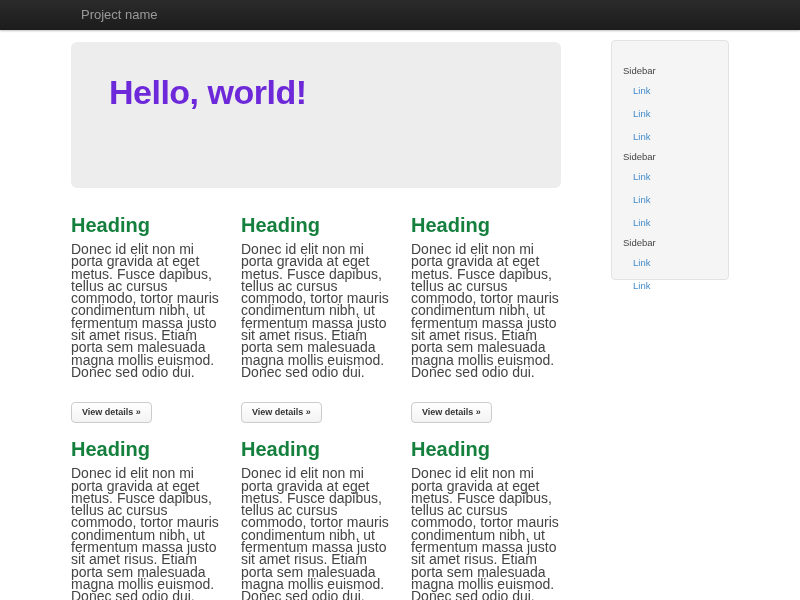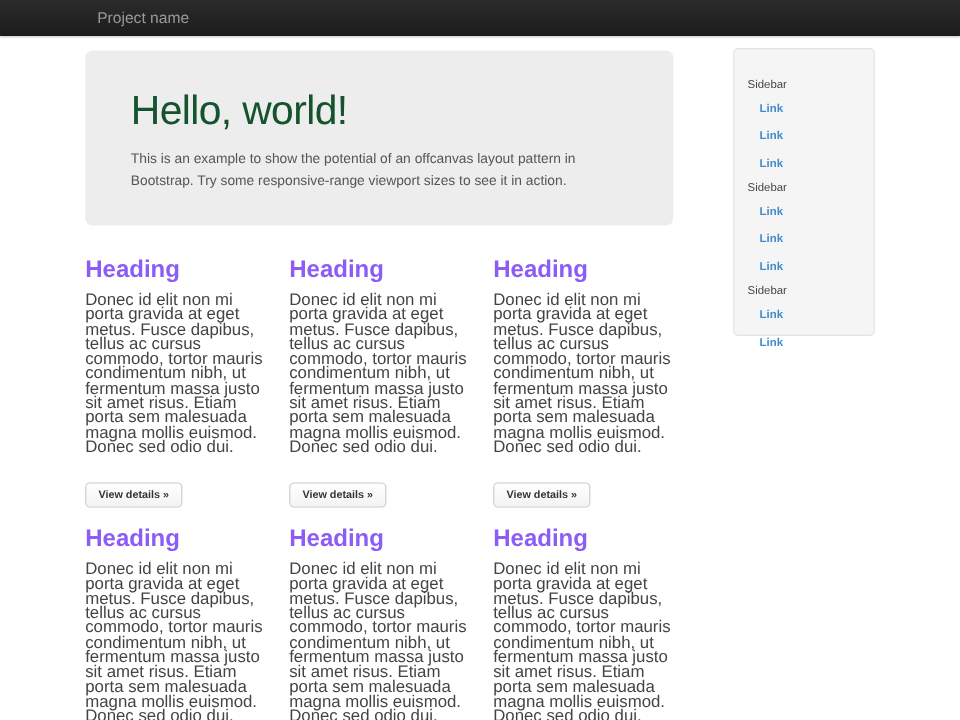--- a/index.html
+++ b/index.html
@@ -38,34 +38,34 @@
 
   
   .jumbotron {
     margin-top: 2px;
     width: 490px; height: 146px;
     background: #ededed;
     border-radius: 6px;
     padding: 33px 38px 0 38px;
   }
   .jumbotron h1 {
-    font-size: 34px; font-weight: normal; color: #14532d;
+    font-size: 34px; font-weight: bold; color: #6d28d9;
     letter-spacing: -0.5px; line-height: 1.05;
   }
   .jumbotron p {
     margin-top: 13px; font-size: 11.5px; line-height: 18.5px;
     color: #555; max-width: 400px;
   }
 
   
   .cards-row { display: flex; gap: 20px; margin-top: 24px; }
   .cards-row.second { margin-top: 13px; }
   .card { width: 150px; }
   .card h2 {
-    font-size: 20px; font-weight: bold; color: #8b5cf6; line-height: 26px;
+    font-size: 20px; font-weight: bold; color: #15803d; line-height: 26px;
   }
   .card p {
     margin-top: 5px; font-size: 14px; line-height: 12.3px; color: #444;
   }
   .btn {
     margin-top: 24px;
     display: inline-block;
     background: linear-gradient(#ffffff, #f3f3f3);
     border: 1px solid #cccccc;
     border-radius: 4px;
@@ -84,21 +84,21 @@
     padding: 21px 8px 0 11px;
     margin-left: 32px;
   }
   .side-header {
     font-size: 9.5px; color: #444; line-height: 16px; margin-top: 1px;
   }
   .side-link {
     display: block;
     font-size: 9.5px; color: #428bca; text-decoration: none;
     padding: 5px 0 5px 10px; line-height: 12px;
-    margin: 1px 0; cursor: pointer; font-weight: bold;
+    margin: 1px 0; cursor: pointer;
   }
 
   
   .footer {
     width: 658px; margin: 14px auto 16px auto;
     border-top: 1px solid #eeeeee;
     text-align: center;
   }
   .footer p {
     margin: 12px 0 0 12px;
@@ -114,21 +114,20 @@
   </div>
 </header>
 
 <div class="container">
   <div class="row">
 
     <main class="main-col">
 
       <div class="jumbotron">
         <h1>Hello, world!</h1>
-        <p>This is an example to show the potential of an offcanvas layout pattern in Bootstrap. Try some responsive-range viewport sizes to see it in action.</p>
       </div>
 
       <div class="cards-row">
         <div class="card">
           <h2>Heading</h2>
           <p>Donec id elit non mi porta gravida at eget metus. Fusce dapibus, tellus ac cursus commodo, tortor mauris condimentum nibh, ut fermentum massa justo sit amet risus. Etiam porta sem malesuada magna mollis euismod. Donec sed odio dui.</p>
           <button class="btn">View details »</button>
         </div>
         <div class="card">
           <h2>Heading</h2>

